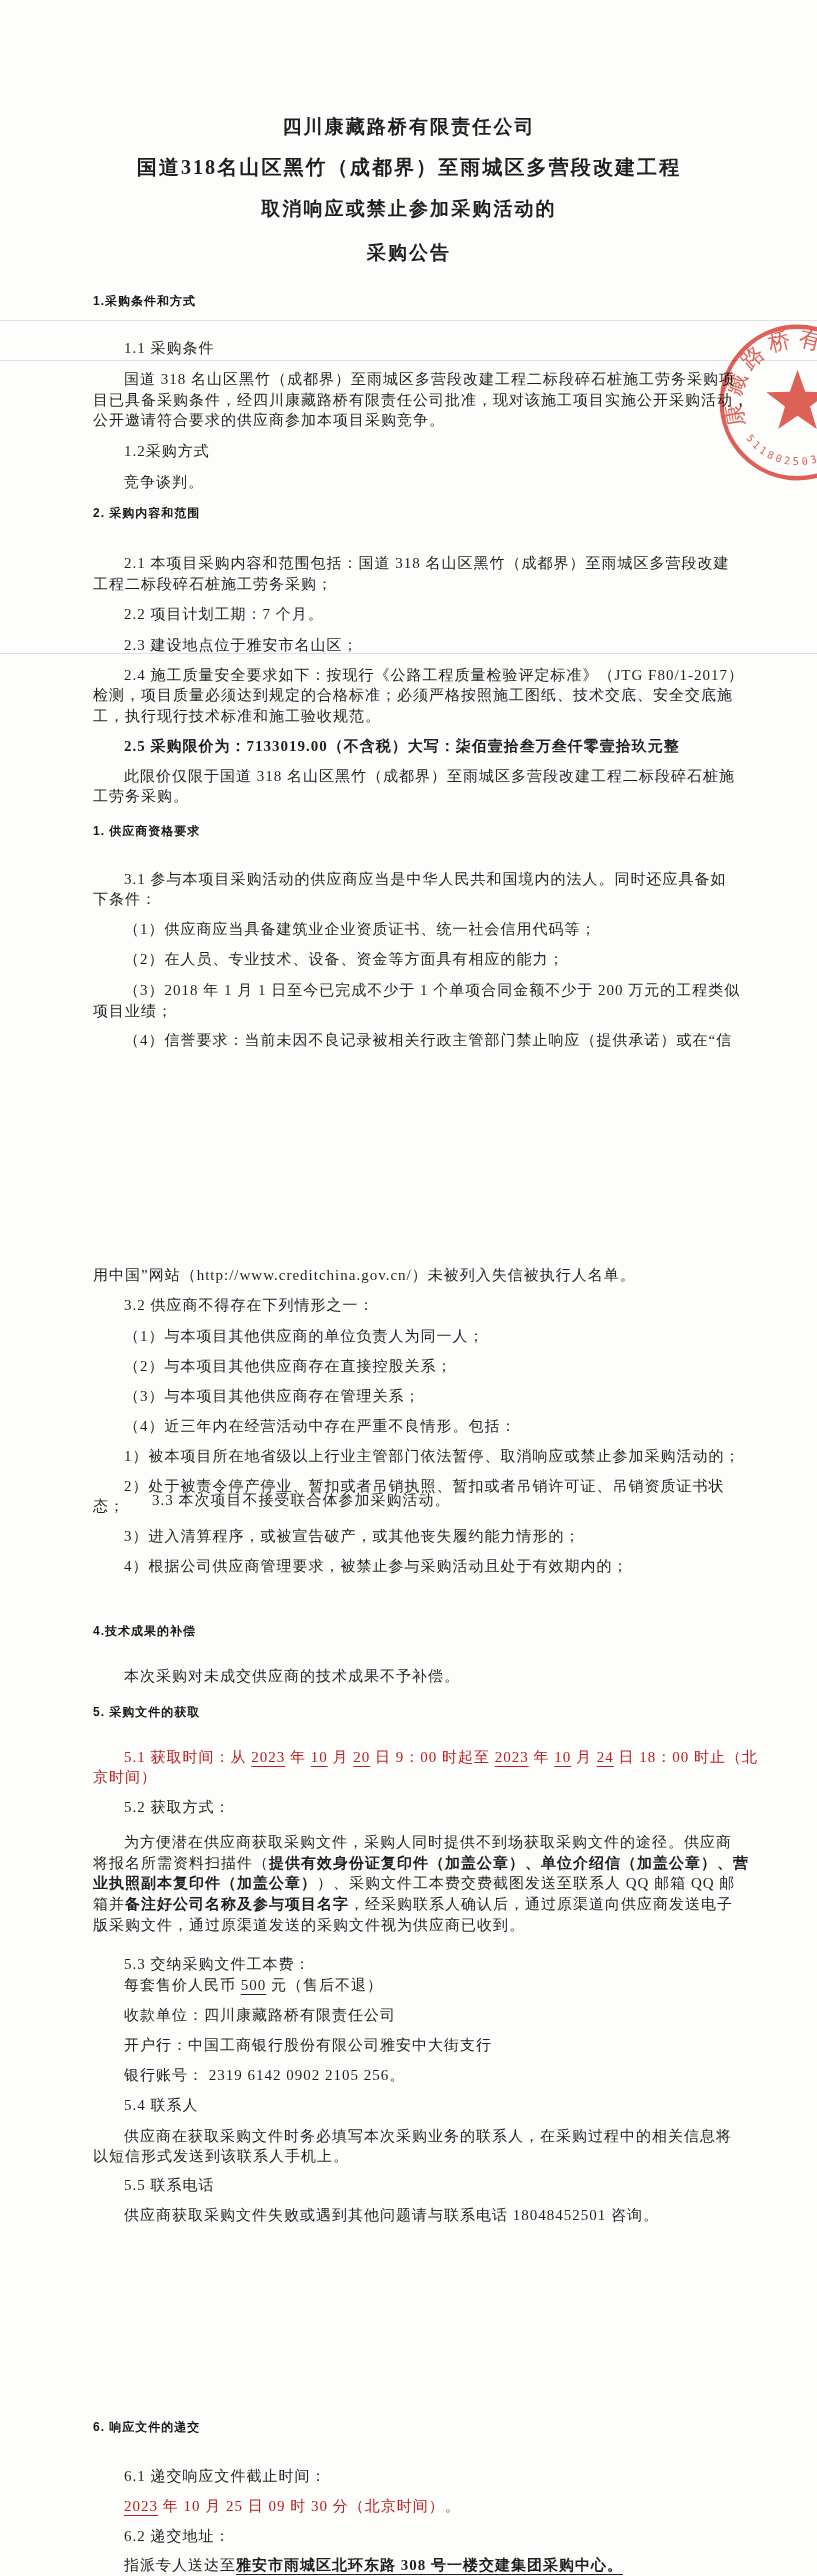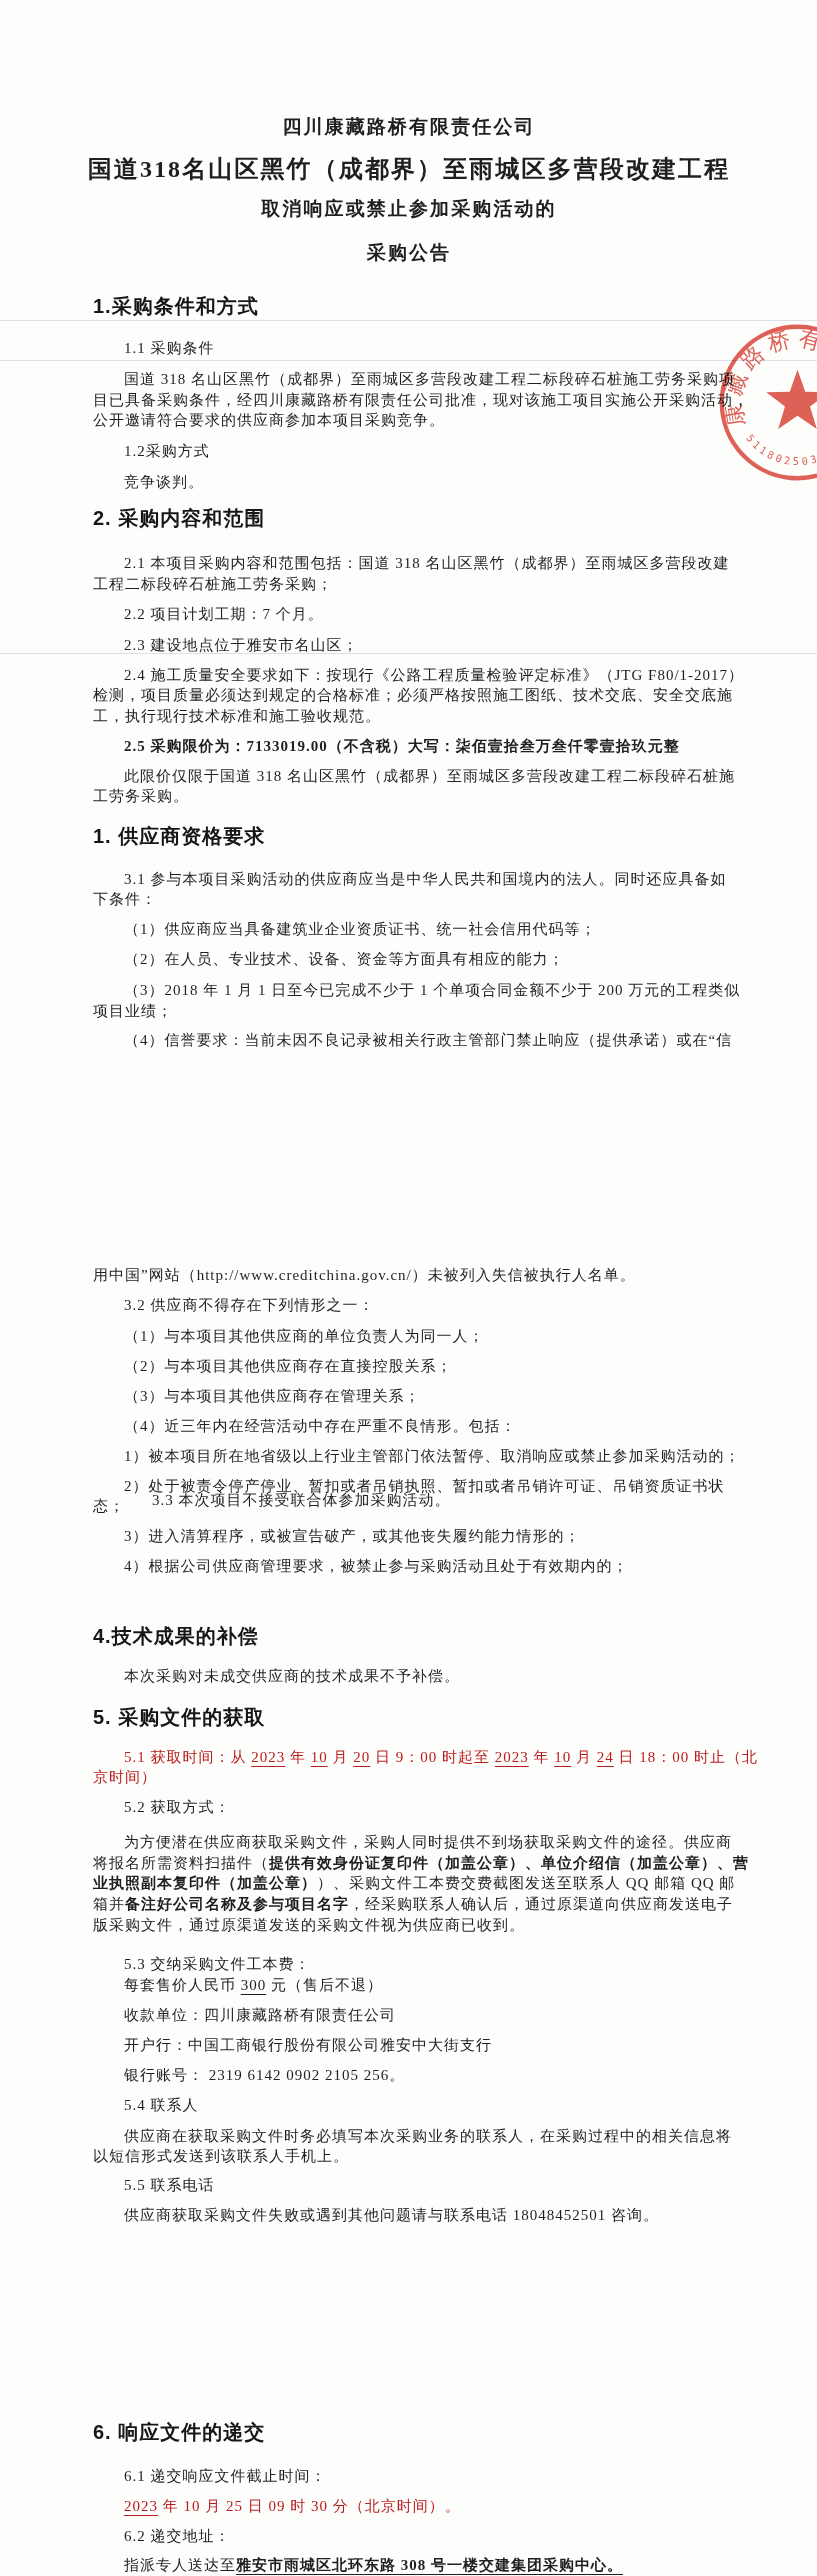--- a/index.html
+++ b/index.html
@@ -16,41 +16,41 @@
     white-space:pre;
     color:#1f1f1f;
     font-size:15px;
     letter-spacing:1px;
     line-height:1.15;
   }
   .line.center{left:0;width:100%;text-align:center;}
   .line.title{font-weight:700;font-size:19px;letter-spacing:2.1px;}
   .line.heading{
     font-family:"Liberation Sans","DejaVu Sans",sans-serif;
-    font-weight:700;font-size:20px;letter-spacing:1px;color:#161616;
+    font-weight:700;font-size:12px;letter-spacing:1px;color:#161616;
   }
   .line.bold{font-weight:700;}
   .line.red{color:#b91c1c;}
   .run.b{font-weight:700;}
   .run.u{text-decoration:underline;text-underline-offset:3.6px;text-decoration-thickness:1px;}
   .seal{position:absolute;mix-blend-mode:multiply;opacity:.92;pointer-events:none;}
   .artifact{position:absolute;left:0;width:100%;height:1px;background:rgba(173,184,204,.42);}
 </style>
 </head>
 <body>
 
 <div class="page">
   <div id="artifacts">
       <div class="artifact" style="top: 320px;"></div>
       <div class="artifact" style="top: 360px;"></div>
       <div class="artifact" style="top: 653px;"></div>
     </div>
   <div id="doc">
       <div class="line center title" style="top: 116px;">四川康藏路桥有限责任公司</div>
-      <div class="line center title" style="top: 156px; font-size: 24px;">国道318名山区黑竹（成都界）至雨城区多营段改建工程</div>
+      <div class="line center title" style="top: 156px; font-size: 20px;">国道318名山区黑竹（成都界）至雨城区多营段改建工程</div>
       <div class="line center title" style="top: 198px;">取消响应或禁止参加采购活动的</div>
       <div class="line center title" style="top: 242px;">采购公告</div>
       <div class="line heading" style="top: 295px; left: 93px;">1.采购条件和方式</div>
       <div class="line" style="top: 340px; left: 124px;">1.1 采购条件</div>
       <div class="line" style="top: 371px; left: 124px;">国道 318 名山区黑竹（成都界）至雨城区多营段改建工程二标段碎石桩施工劳务采购项</div>
       <div class="line" style="top: 392px; left: 93px;">目已具备采购条件，经四川康藏路桥有限责任公司批准，现对该施工项目实施公开采购活动，</div>
       <div class="line" style="top: 412px; left: 93px;">公开邀请符合要求的供应商参加本项目采购竞争。</div>
       <div class="line" style="top: 443px; left: 124px;">1.2采购方式</div>
       <div class="line" style="top: 474px; left: 124px;">竞争谈判。</div>
       <div class="line heading" style="top: 507px; left: 93px;">2. 采购内容和范围</div>
@@ -89,21 +89,21 @@
       <div class="line heading" style="top: 1706px; left: 93px;">5. 采购文件的获取</div>
       <div class="line red" style="top: 1749px; left: 124px;"><span class="run">5.1 获取时间：从 </span><span class="run u">2023</span><span class="run"> 年 </span><span class="run u">10</span><span class="run"> 月 </span><span class="run u">20</span><span class="run"> 日 9：00 时起至 </span><span class="run u">2023</span><span class="run"> 年 </span><span class="run u">10</span><span class="run"> 月 </span><span class="run u">24</span><span class="run"> 日 18：00 时止（北</span></div>
       <div class="line red" style="top: 1769px; left: 93px;">京时间）</div>
       <div class="line" style="top: 1799px; left: 124px;">5.2 获取方式：</div>
       <div class="line" style="top: 1834px; left: 124px;">为方便潜在供应商获取采购文件，采购人同时提供不到场获取采购文件的途径。供应商</div>
       <div class="line" style="top: 1855px; left: 93px;"><span class="run">将报名所需资料扫描件（</span><span class="run b">提供有效身份证复印件（加盖公章）、单位介绍信（加盖公章）、营</span></div>
       <div class="line" style="top: 1875px; left: 93px;"><span class="run b">业执照副本复印件（加盖公章）</span><span class="run">）、采购文件工本费交费截图发送至联系人 QQ 邮箱 QQ 邮</span></div>
       <div class="line" style="top: 1896px; left: 93px;"><span class="run">箱并</span><span class="run b">备注好公司名称及参与项目名字</span><span class="run">，经采购联系人确认后，通过原渠道向供应商发送电子</span></div>
       <div class="line" style="top: 1917px; left: 93px;">版采购文件，通过原渠道发送的采购文件视为供应商已收到。</div>
       <div class="line" style="top: 1956px; left: 124px;">5.3 交纳采购文件工本费：</div>
-      <div class="line" style="top: 1977px; left: 124px;"><span class="run">每套售价人民币 </span><span class="run u">300</span><span class="run"> 元（售后不退）</span></div>
+      <div class="line" style="top: 1977px; left: 124px;"><span class="run">每套售价人民币 </span><span class="run u">500</span><span class="run"> 元（售后不退）</span></div>
       <div class="line" style="top: 2007px; left: 124px;">收款单位：四川康藏路桥有限责任公司</div>
       <div class="line" style="top: 2037px; left: 124px;">开户行：中国工商银行股份有限公司雅安中大街支行</div>
       <div class="line" style="top: 2067px; left: 124px;">银行账号： 2319 6142 0902 2105 256。</div>
       <div class="line" style="top: 2097px; left: 124px;">5.4 联系人</div>
       <div class="line" style="top: 2128px; left: 124px;">供应商在获取采购文件时务必填写本次采购业务的联系人，在采购过程中的相关信息将</div>
       <div class="line" style="top: 2148px; left: 93px;">以短信形式发送到该联系人手机上。</div>
       <div class="line" style="top: 2177px; left: 124px;">5.5 联系电话</div>
       <div class="line" style="top: 2207px; left: 124px;">供应商获取采购文件失败或遇到其他问题请与联系电话 18048452501 咨询。</div>
       <div class="line heading" style="top: 2421px; left: 93px;">6. 响应文件的递交</div>
       <div class="line" style="top: 2468px; left: 124px;">6.1 递交响应文件截止时间：</div>

